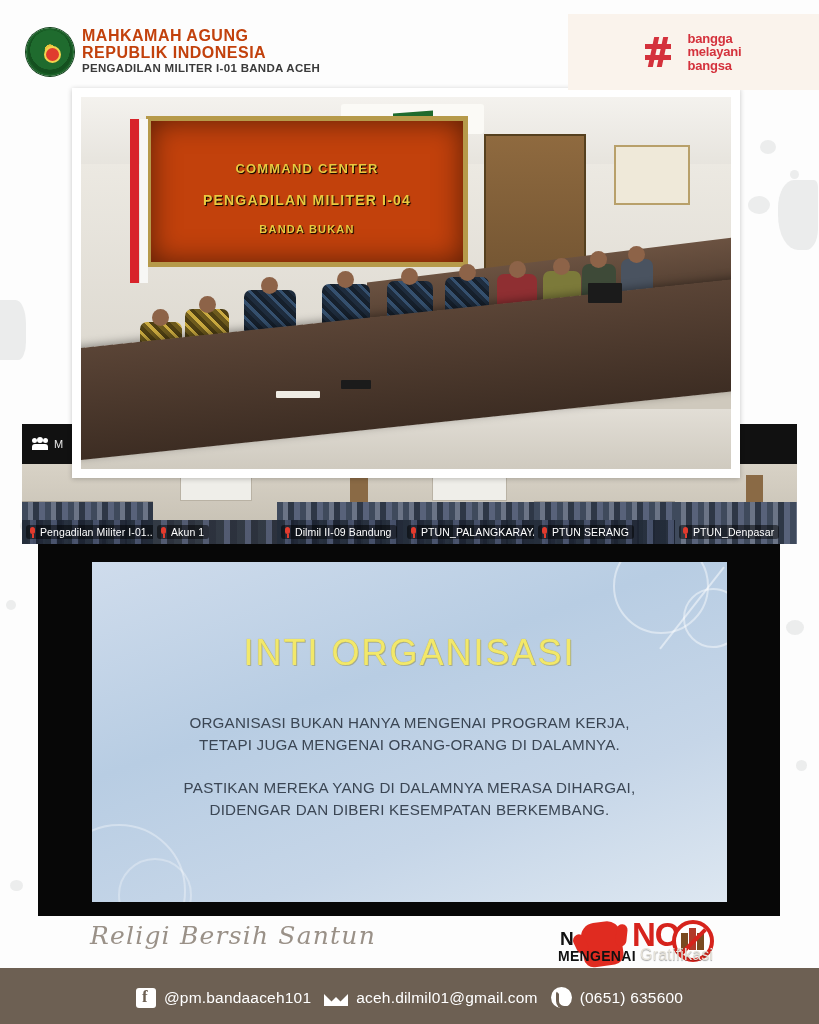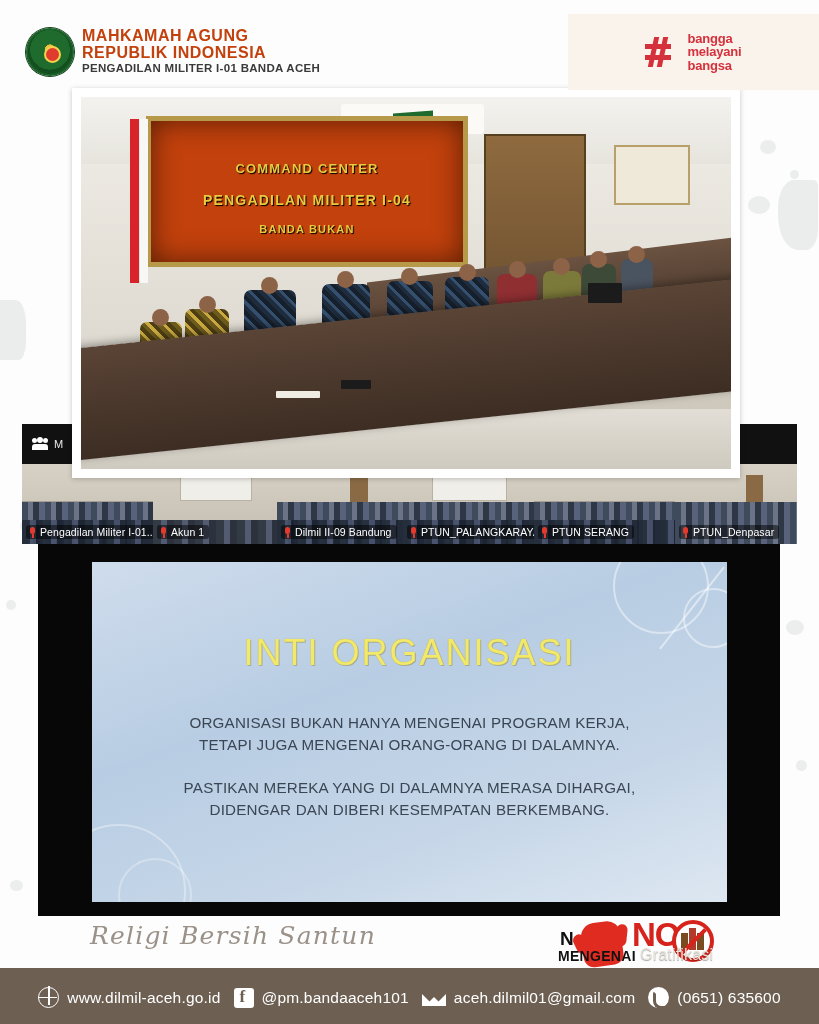--- a/index.html
+++ b/index.html
@@ -397,24 +397,20 @@
         <i class="ng-c2"></i>
         <i class="ng-c3"></i>
       <div class="ng-slash"></div>
     </div>
     <div class="ng-word">Gratifikasi</div>
   </div>
 
   <div class="gold-rule"></div>
   <div class="footer">
     <div class="fitem">
-      <span class="ic ic-globe"></span>
-      <span>www.dilmil-aceh.go.id</span>
-    </div>
-    <div class="fitem">
       <span class="ic ic-fb"></span>
       <span>@pm.bandaaceh101</span>
     </div>
     <div class="fitem">
       <span class="ic ic-mail"></span>
       <span>aceh.dilmil01@gmail.com</span>
     </div>
     <div class="fitem">
       <span class="ic ic-phone"></span>
       <span>(0651) 635600</span>

